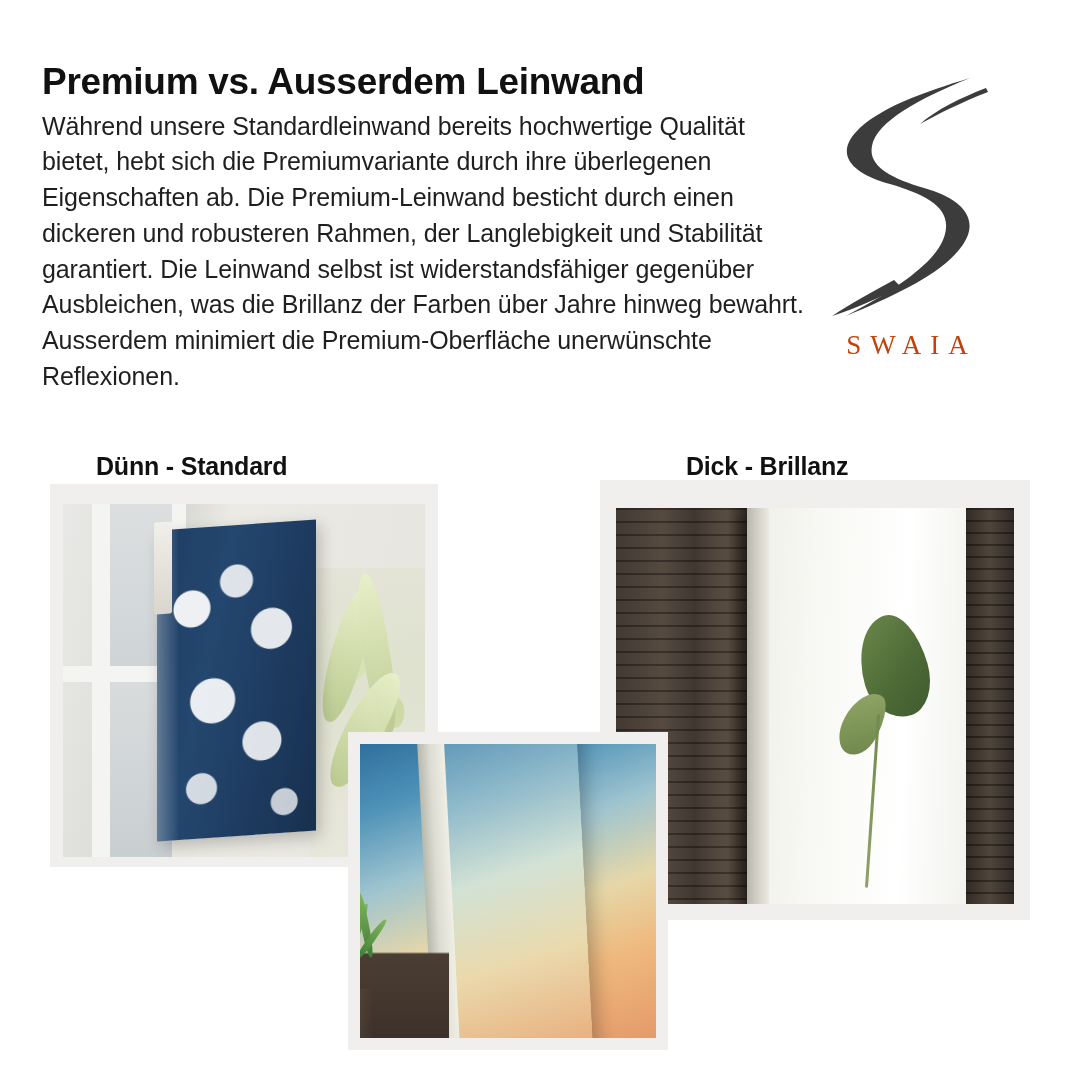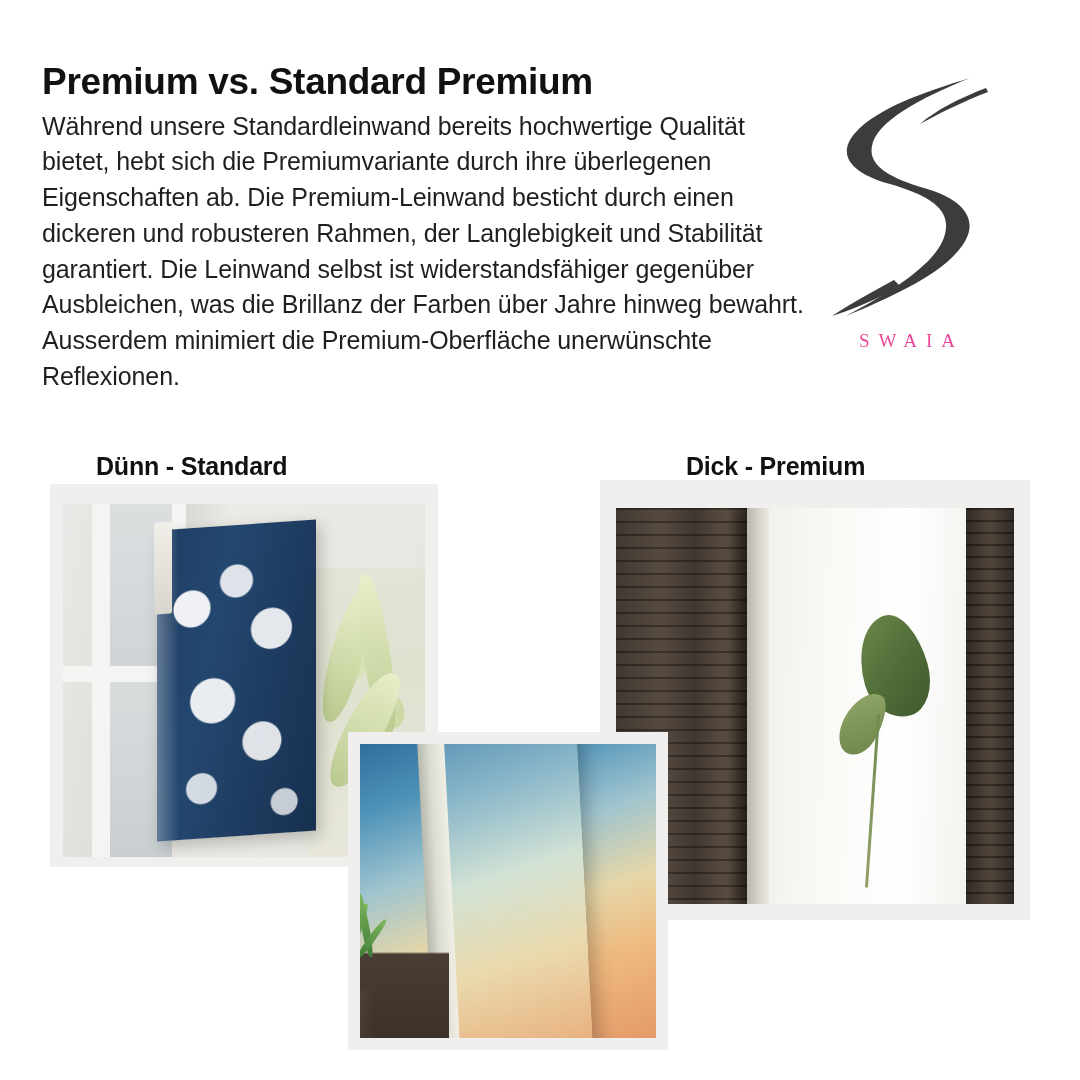--- a/index.html
+++ b/index.html
@@ -53,23 +53,23 @@
     width: 190px;
     text-align: center;
   }
   .logo-mark {
     width: 175px;
     height: 258px;
     display: block;
     margin: 0 auto;
   }
   .logo-word {
-    font-size: 19px;
+    font-size: 27px;
     letter-spacing: 9px;
-    color: #ec4899;
+    color: #c2410c;
     margin-top: 2px;
     padding-left: 9px;
     font-family: "Liberation Serif", serif;
   }
 
   
   .label-left, .label-right {
     position: absolute;
     font-size: 25px;
     font-weight: bold;
@@ -259,35 +259,35 @@
     background: linear-gradient(100deg,#5a4a3c,#3a2f27);
     border-radius: 4px 4px 10px 10px;
   }
 </style>
 </head>
 <body>
 
 <div class="page">
 
   <div class="header">
-    <h1 class="title">Premium vs. Standard Premium</h1>
+    <h1 class="title">Premium vs. Ausserdem Leinwand</h1>
     <p class="body-text">Während unsere Standardleinwand bereits hochwertige Qualität bietet, hebt sich die Premiumvariante durch ihre überlegenen Eigenschaften ab. Die Premium-Leinwand besticht durch einen dickeren und robusteren Rahmen, der Langlebigkeit und Stabilität garantiert. Die Leinwand selbst ist widerstandsfähiger gegenüber Ausbleichen, was die Brillanz der Farben über Jahre hinweg bewahrt. Ausserdem minimiert die Premium-Oberfläche unerwünschte Reflexionen.</p>
   </div>
 
   <div class="logo-wrap">
     <svg class="logo-mark" viewBox="0 0 175 258" aria-hidden="true">
       <path d="M150 8 C104 22, 58 38, 36 62 C14 86, 34 104, 70 114 C104 124, 128 136, 126 158 C124 186, 86 214, 26 246 C74 226, 122 204, 142 176 C162 148, 140 128, 104 118 C70 108, 48 96, 52 76 C56 52, 100 28, 150 8 Z" fill="#3c3c3c"></path>
       <path d="M166 18 C140 28, 116 40, 100 54 C118 44, 142 32, 168 22 Z" fill="#3c3c3c"></path>
       <path d="M74 210 C52 222, 30 234, 12 246 C36 238, 60 228, 80 216 Z" fill="#3c3c3c"></path>
     </svg>
     <div class="logo-word">SWAIA</div>
   </div>
 
   <div class="label-left">Dünn - Standard</div>
-  <div class="label-right">Dick - Premium</div>
+  <div class="label-right">Dick - Brillanz</div>
 
   <div class="card card-left">
     <div class="inner">
       <div class="photo-standard">
         <div class="glass1"></div>
         <div class="glass2"></div>
         <div class="win-frame win-v1"></div>
         <div class="win-frame win-v2"></div>
         <div class="win-frame win-h1"></div>
         <div class="plant-right">

